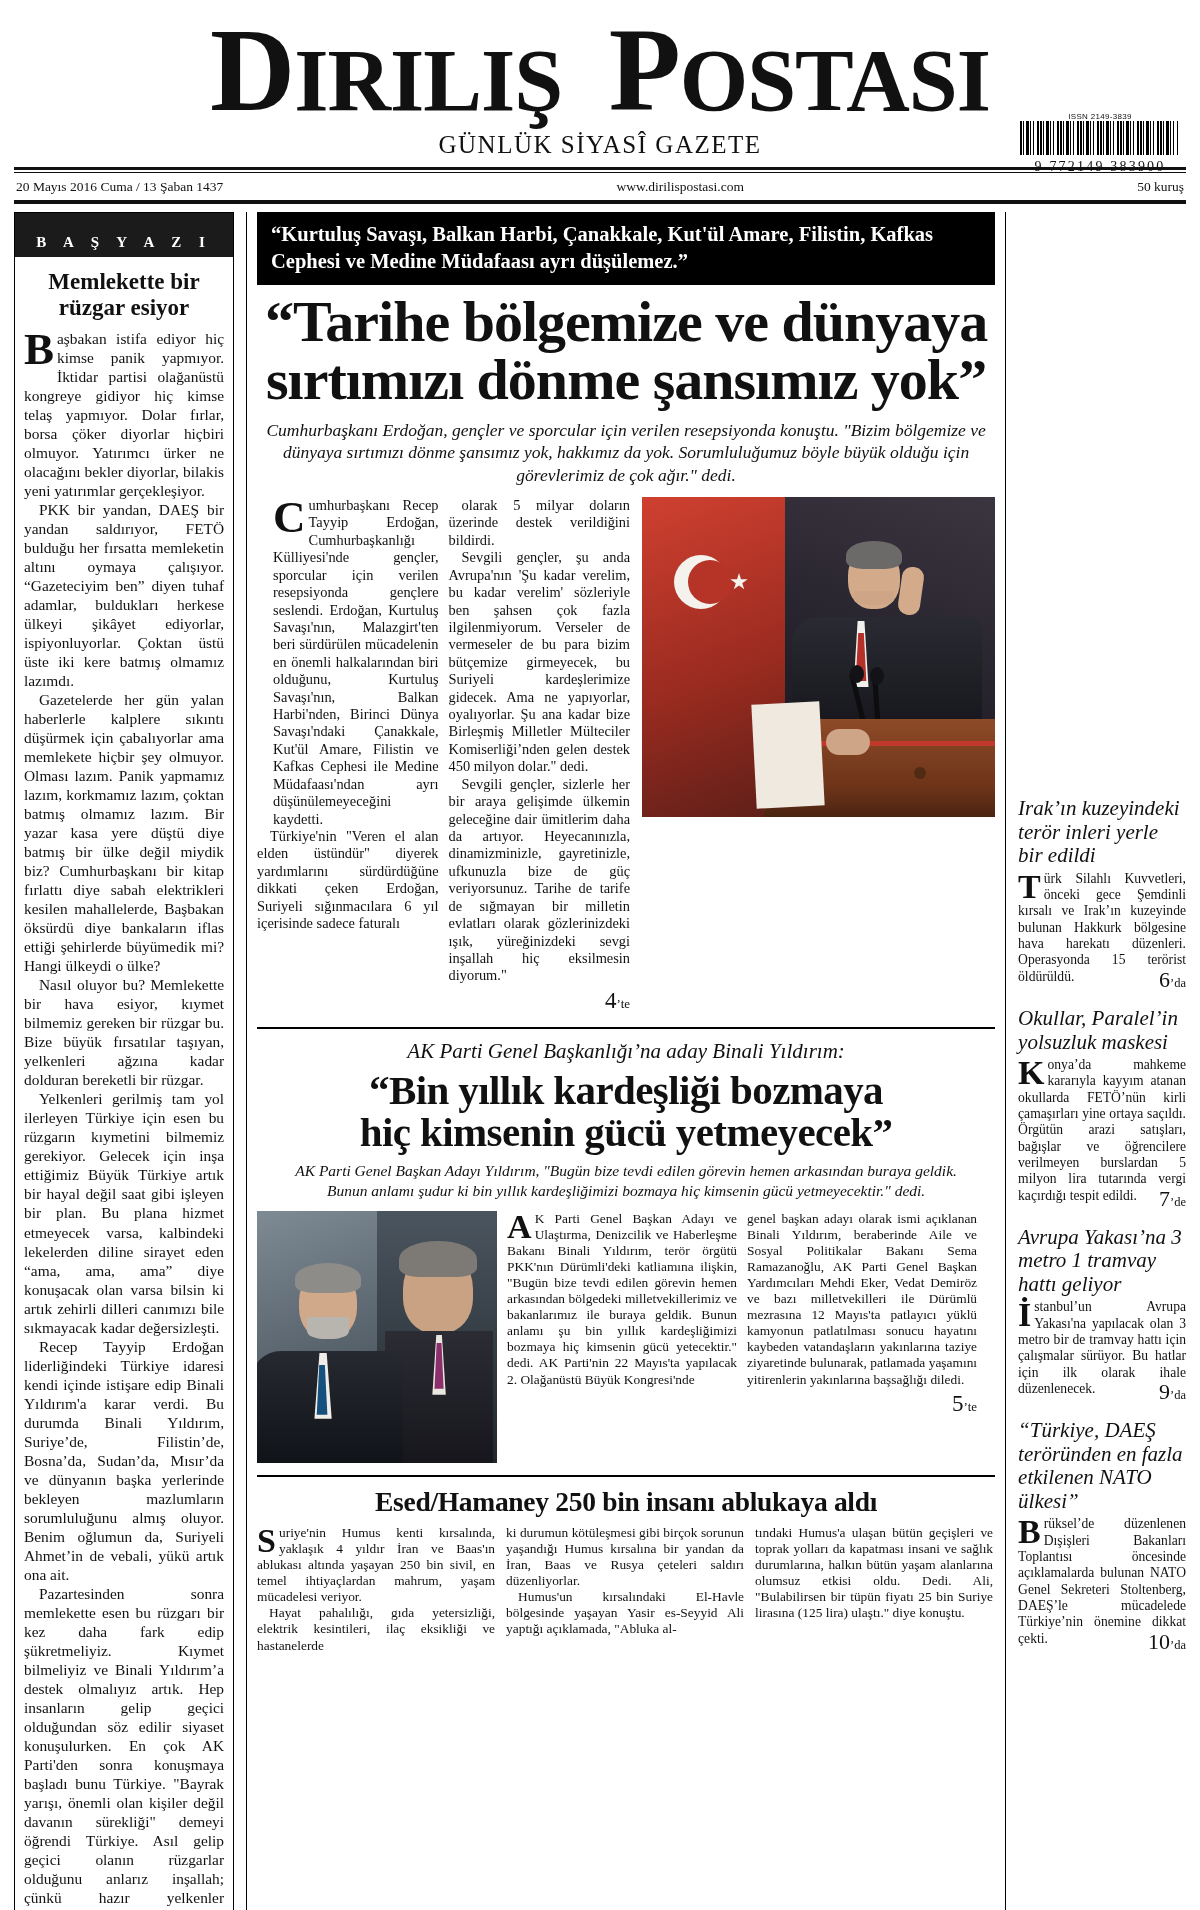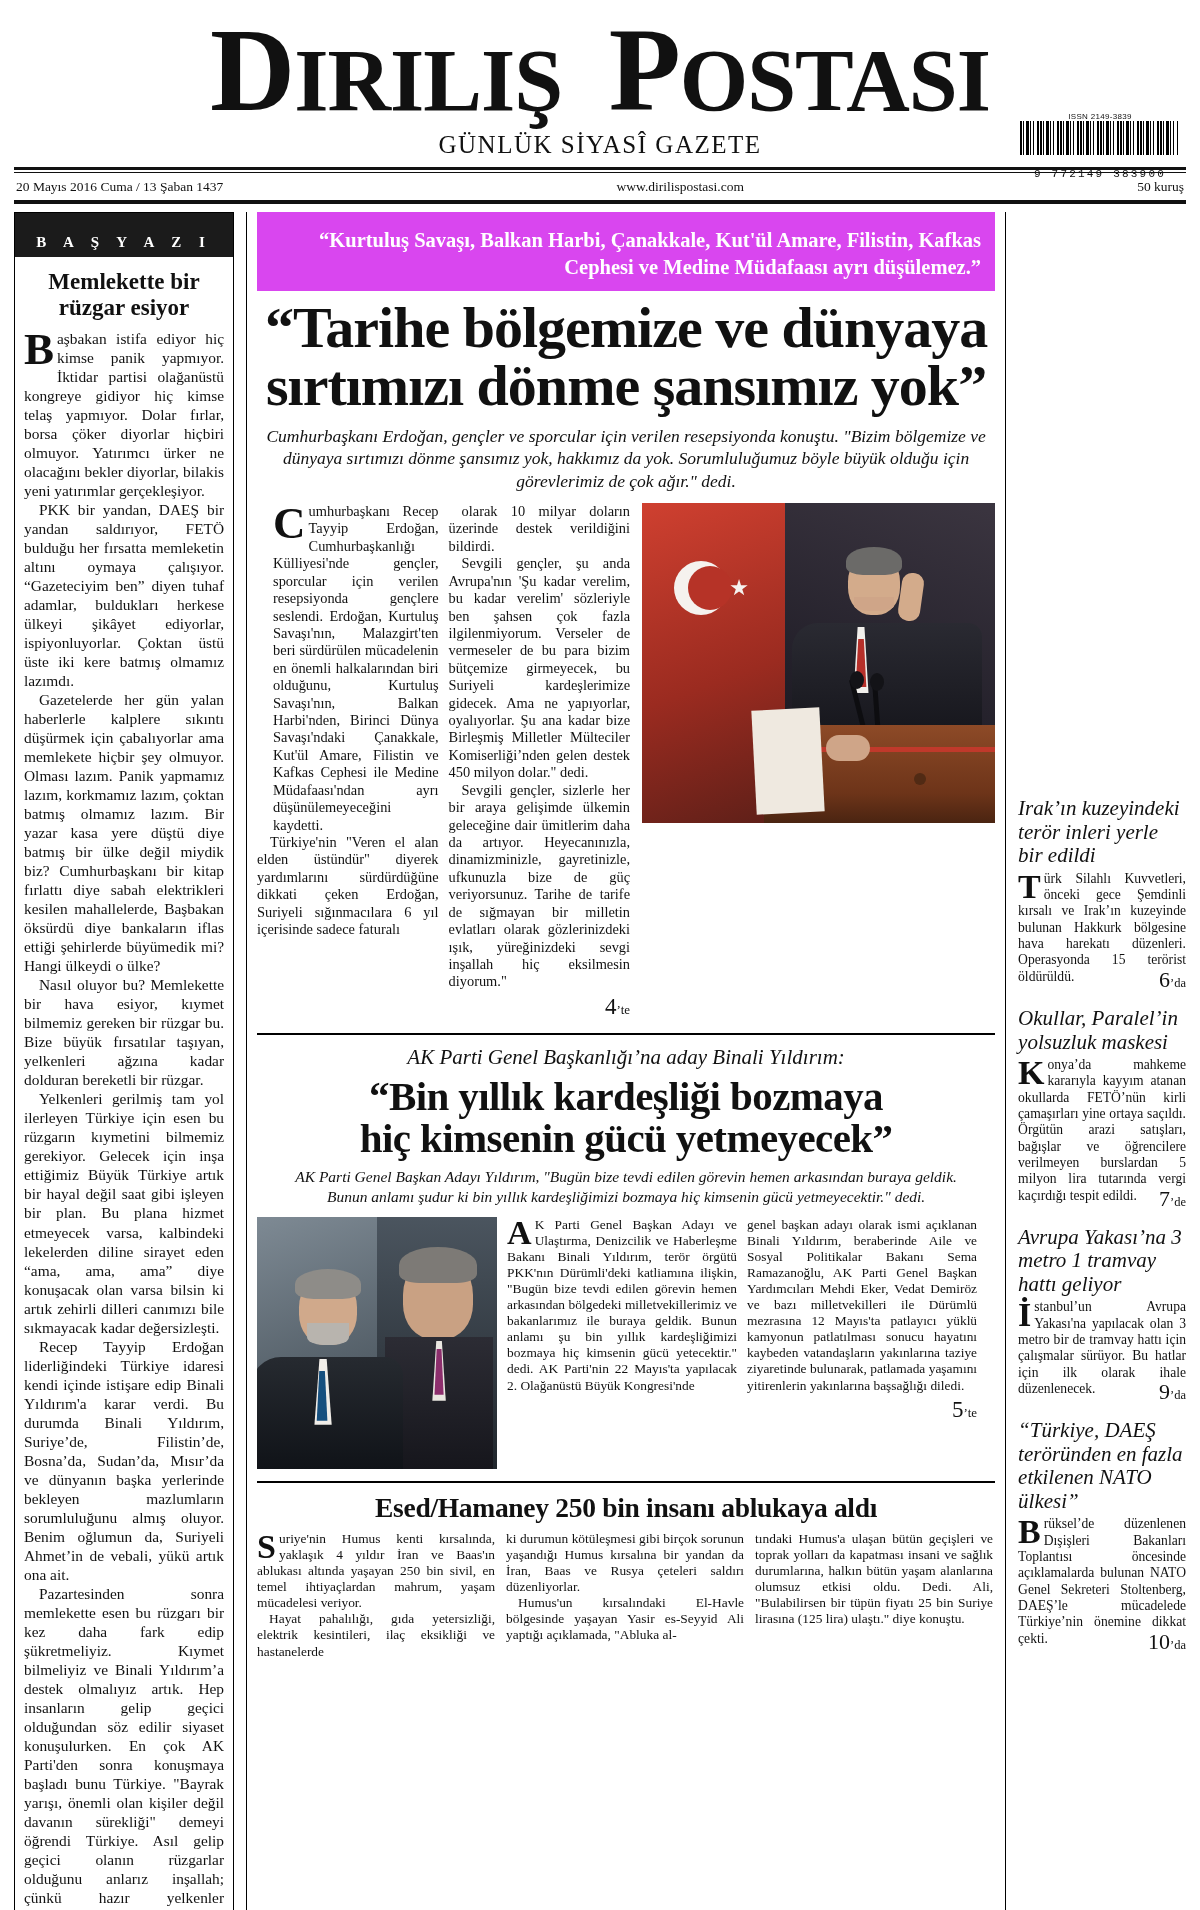--- a/index.html
+++ b/index.html
@@ -40,22 +40,22 @@
   }
   .issn { font-size:8px; letter-spacing:.3px; font-family:"Liberation Sans", sans-serif; }
   .barcode {
     height:34px; width:158px;
     background-image:repeating-linear-gradient(to right,
       #000 0 2px, #fff 2px 3px, #000 3px 4px, #fff 4px 6px,
       #000 6px 9px, #fff 9px 10px, #000 10px 11px, #fff 11px 13px,
       #000 13px 14px, #fff 14px 17px, #000 17px 19px, #fff 19px 20px);
   }
   .barnum {
-    font-size:11px; letter-spacing:2.2px;
-    font-family:Liberation Mono, monospace; margin-top:13px;
+    font-size:14px; letter-spacing:2.2px;
+    font-family:Liberation Serif, serif; margin-top:4px;
   }
   .rule-thick { border-top:3px solid #111; margin-top:8px; }
   .rule-thin  { border-top:1px solid #111; margin-top:2px; }
   .dateline {
     display:flex; justify-content:space-between; align-items:baseline;
     font-size:13.5px; padding:6px 2px 5px;
   }
   .dateline .center { flex:1; text-align:center; }
   .rule-dark { border-top:4px solid #111; }
 
@@ -80,23 +80,23 @@
   .edi-body { font-size:15.4px; line-height:1.235; text-align:justify; hyphens:auto; }
   .edi-body p { margin:0; text-indent:15px; }
   .edi-body p.first { text-indent:0; }
   .dropcap::first-letter {
     float:left; font-size:45px; line-height:0.82; font-weight:bold;
     padding:2px 3px 0 0;
   }
 
   
   .kicker-band {
-    background:#d946ef; color:#fff; text-align:right;
+    background:#000000; color:#fff; text-align:left;
     font-weight:bold; font-size:20.5px; line-height:1.28;
-    padding:15px 14px 11px;
+    padding:9px 14px 11px;
   }
   .lead-head {
     text-align:center; font-weight:bold;
     font-size:58px; line-height:1.0; letter-spacing:-1px;
     margin:8px 0 2px;
   }
   .lead-sub {
     text-align:center; font-style:italic; font-size:17.5px;
     line-height:1.3; margin:10px 6px 10px;
   }
@@ -222,21 +222,21 @@
 
       <div class="lead-sub">Cumhurbaşkanı Erdoğan, gençler ve sporcular için verilen resepsiyonda konuştu. "Bizim bölgemize ve dünyaya sırtımızı dönme şansımız yok, hakkımız da yok. Sorumluluğumuz böyle büyük olduğu için görevlerimiz de çok ağır." dedi.</div>
 
       <div class="lead-cols">
         <div class="lead-c1">
           <p class="first dropcap">Cumhurbaşkanı Recep Tayyip Erdoğan, Cumhurbaşkanlığı Külliyesi'nde gençler, sporcular için verilen resepsiyonda gençlere seslendi. Erdoğan, Kurtuluş Savaşı'nın, Malazgirt'ten beri sürdürülen mücadelenin en önemli halkalarından biri olduğunu, Kurtuluş Savaşı'nın, Balkan Harbi'nden, Birinci Dünya Savaşı'ndaki Çanakkale, Kut'ül Amare, Filistin ve Kafkas Cephesi ile Medine Müdafaası'ndan ayrı düşünülemeyeceğini kaydetti.</p>
           <p>Türkiye'nin "Veren el alan elden üstündür" diyerek yardımlarını sürdürdüğüne dikkati çeken Erdoğan, Suriyeli sığınmacılara 6 yıl içerisinde sadece faturalı</p>
         </div>
 
         <div class="lead-c2">
-          <p class="first">olarak 10 milyar doların üzerinde destek verildiğini bildirdi.</p>
+          <p class="first">olarak 5 milyar doların üzerinde destek verildiğini bildirdi.</p>
           <p>Sevgili gençler, şu anda Avrupa'nın 'Şu kadar verelim, bu kadar verelim' sözleriyle ben şahsen çok fazla ilgilenmiyorum. Verseler de vermeseler de bu para bizim bütçemize girmeyecek, bu Suriyeli kardeşlerimize gidecek. Ama ne yapıyorlar, oyalıyorlar. Şu ana kadar bize Birleşmiş Milletler Mülteciler Komiserliği’nden gelen destek 450 milyon dolar." dedi.</p>
           <p>Sevgili gençler, sizlerle her bir araya gelişimde ülkemin geleceğine dair ümitlerim daha da artıyor. Heyecanınızla, dinamizminizle, gayretinizle, ufkunuzla bize de güç veriyorsunuz. Tarihe de tarife de sığmayan bir milletin evlatları olarak gözlerinizdeki ışık, yüreğinizdeki sevgi inşallah hiç eksilmesin diyorum."</p>
           <div class="refpage">
             <span>4</span><small>’te</small>
           </div>
         </div>
 
         <div class="photo-lead">
           <div class="ph-flagred"></div>
 

